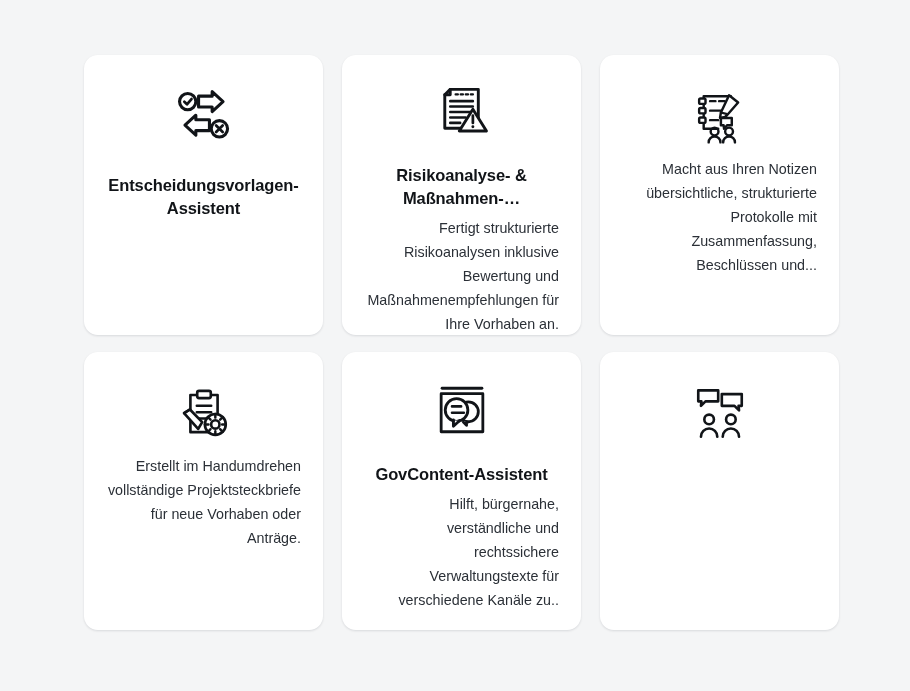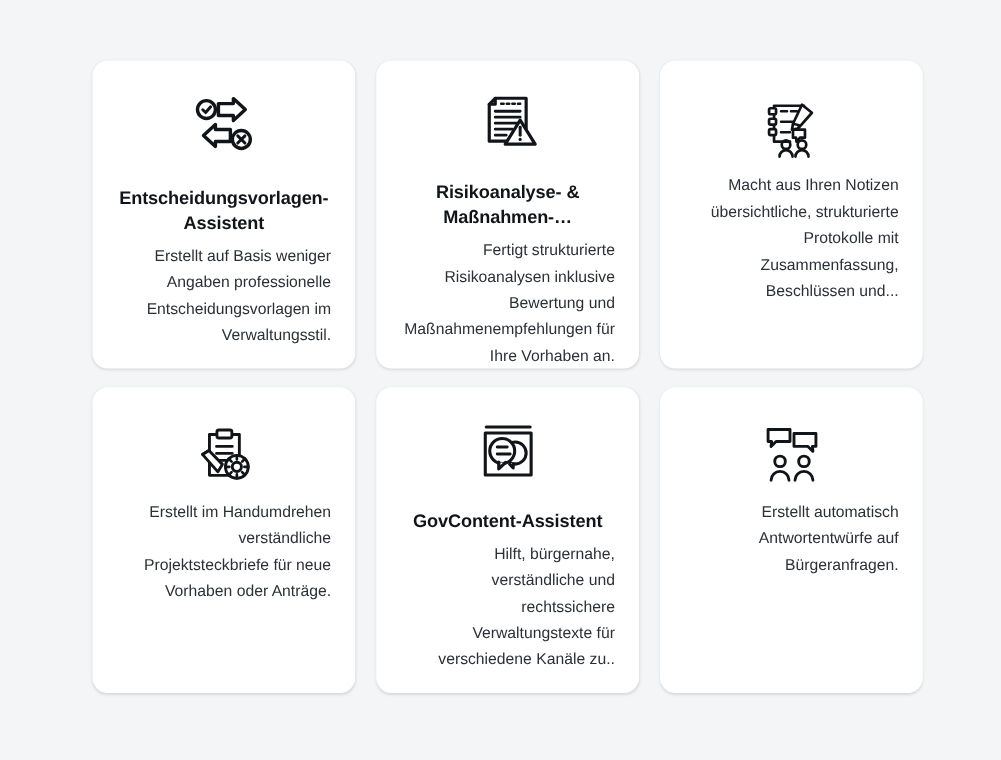--- a/index.html
+++ b/index.html
@@ -86,21 +86,20 @@
       <svg width="58" height="58" viewBox="0 0 64 64" fill="none" stroke="#111418" stroke-width="3.4" stroke-linejoin="round" stroke-linecap="round">
         <circle cx="14" cy="15" r="9"></circle>
         <path d="M10.3 15.2 L13.2 18 L18.2 12.2" stroke-width="3"></path>
         <path d="M26 9 L41 9 L41 4 L53 15 L41 26 L41 21 L26 21 Z"></path>
         <path d="M38 35 L23 35 L23 30 L11 41 L23 52 L23 47 L38 47 Z"></path>
         <circle cx="49" cy="45" r="9"></circle>
         <path d="M45.4 41.4 L52.6 48.6 M52.6 41.4 L45.4 48.6" stroke-width="3"></path>
       </svg>
     </div>
     <div class="card-title">Entscheidungsvorlagen-Assistent</div>
-    <div class="card-desc">Erstellt auf Basis weniger Angaben professionelle Entscheidungsvorlagen im Verwaltungsstil.</div>
   </div>
 
   <div class="assistant-card">
     <div class="card-icon">
       <svg width="58" height="58" viewBox="0 0 64 64" fill="none" stroke="#111418" stroke-width="3.2" stroke-linejoin="round" stroke-linecap="round">
         <path d="M13 13 L19 7 L50 7 L50 50 L13 50 Z"></path>
         <path d="M19 7 L19 13 L13 13"></path>
         <path d="M25 12.5 h19" stroke-dasharray="2.4 3.2" stroke-width="2.6"></path>
         <path d="M19 20 h25 M19 26 h25 M19 32 h25 M19 38 h17 M19 44 h11" stroke-width="2.8"></path>
         <path d="M44 29 L59 53 L29 53 Z" fill="#ffffff"></path>
@@ -139,21 +138,21 @@
         <path d="M23 11 L17 11 L17 52 L47 52 L47 11 L41 11"></path>
         <rect x="24.5" y="6.5" width="15" height="8" rx="2"></rect>
         <path d="M24 23 h16 M24 30 h16 M24 37 h10" stroke-width="2.7"></path>
         <path d="M10 31 L16.5 27 L30 41 L25.5 48.5 Z" fill="#ffffff"></path>
         <path d="M10 31 L16.5 27" stroke-width="2.7"></path>
         <circle cx="44.5" cy="43.5" r="11.5" fill="#ffffff"></circle>
         <circle cx="44.5" cy="43.5" r="4.6"></circle>
         <path d="M44.5 32 v4 M44.5 51 v4 M33 43.5 h4 M52 43.5 h4 M36.4 35.4 l2.8 2.8 M49.8 48.8 l2.8 2.8 M52.6 35.4 l-2.8 2.8 M39.2 48.8 l-2.8 2.8" stroke-width="2.7"></path>
       </svg>
     </div>
-    <div class="card-desc">Erstellt im Handumdrehen verständliche Projektsteckbriefe für neue Vorhaben oder Anträge.</div>
+    <div class="card-desc">Erstellt im Handumdrehen vollständige Projektsteckbriefe für neue Vorhaben oder Anträge.</div>
   </div>
 
   <div class="assistant-card row2">
     <div class="card-icon">
       <svg width="58" height="58" viewBox="0 0 64 64" fill="none" stroke="#111418" stroke-width="3.1" stroke-linejoin="round" stroke-linecap="round">
         <path d="M10 8 h44"></path>
         <path d="M9 14 h46 v42 h-46 Z"></path>
         <circle cx="39" cy="34" r="11" fill="#ffffff"></circle>
         <path d="M36 44 L36 49.5 L30 44" fill="#ffffff" stroke="none"></path>
         <path d="M39 45 L37 45 L37 49 L33.5 45.2"></path>
@@ -171,16 +170,15 @@
     <div class="card-icon">
       <svg width="58" height="58" viewBox="0 0 64 64" fill="none" stroke="#111418" stroke-width="2.9" stroke-linejoin="round" stroke-linecap="round">
         <path d="M8 6 h22 v12 h-14 L11 23 L11.5 18 L8 18 Z" fill="#ffffff"></path>
         <path d="M34 10 h22 v13 h-3.5 L53 28 L48 23 h-14 Z" fill="#ffffff"></path>
         <circle cx="20" cy="38" r="5.3"></circle>
         <path d="M11 57 a9 9 0 0 1 18 0"></path>
         <circle cx="44" cy="38" r="5.3"></circle>
         <path d="M35 57 a9 9 0 0 1 18 0"></path>
       </svg>
     </div>
-    <div class="card-desc">Erstellt automatisch Antwortentwürfe auf Bürgeranfragen.</div>
   </div>
 
 </div>
 
 </body></html>

